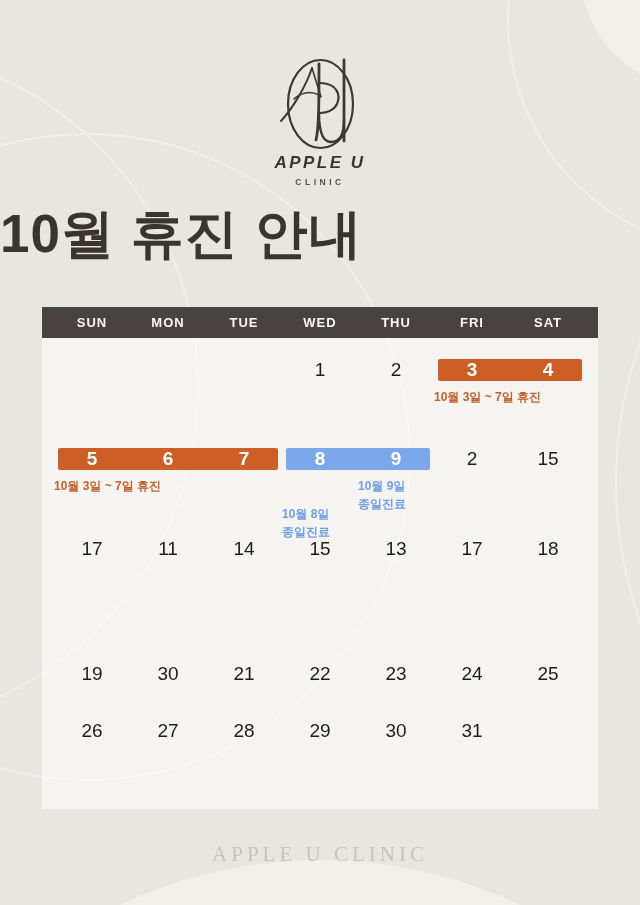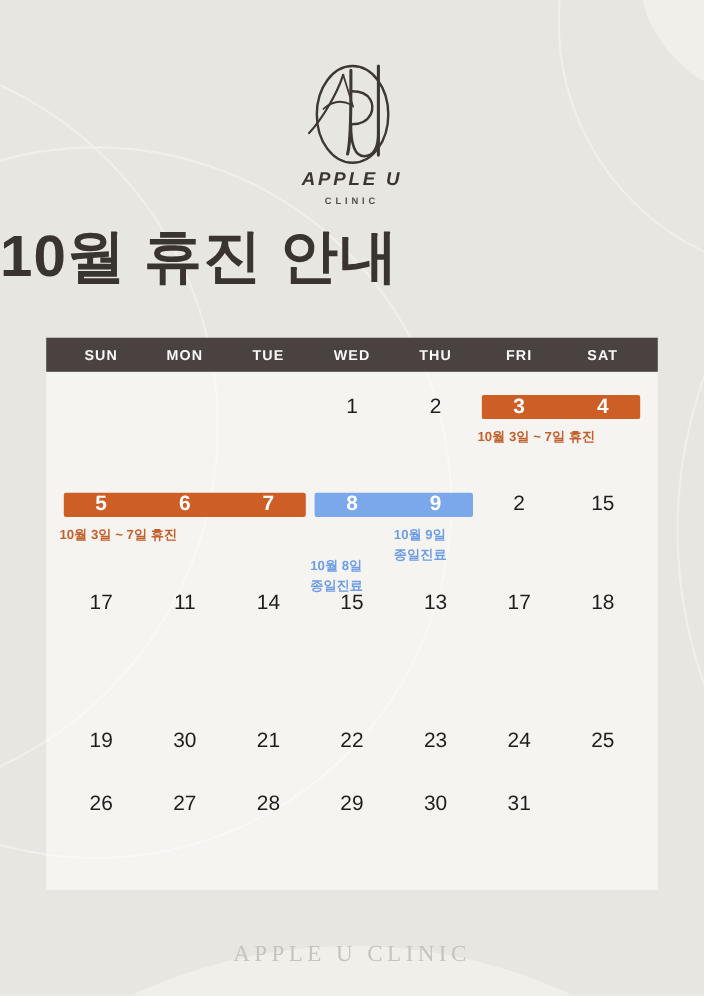--- a/index.html
+++ b/index.html
@@ -65,21 +65,21 @@
     position:absolute;top:29px;text-align:left;
     font-size:12px;font-weight:700;line-height:18px;white-space:nowrap;
   }
   .note.closed{color:var(--closedText,#c4602c);}
   .note.open{color:var(--openText,#6f9ee7);}
 
   
   .footer{
     position:absolute;left:0;right:0;top:842px;text-align:center;z-index:2;
     font-family:"Liberation Serif", serif;
-    font-size:21px;letter-spacing:4px;color:var(--footer,#c7c3bd);margin-top:13px;
+    font-size:21px;letter-spacing:4px;color:var(--footer,#c7c3bd);
   }
 </style>
 </head>
 <body style="--bg: #e8e6e1; --decor: #f1efea; --panel: rgba(255,255,255,0.55); --bar: #494240; --closed: #cd5e26; --closedText: #c4602c; --open: #7ba7eb; --openText: #6f9ee7; --date: #1f1d1b; --title: #393430; --logo: #3b3530; --footer: #c7c3bd;">
 
 <div class="circ fill" style="left:580px;top:-150px;width:240px;height:240px;"></div>
 <div class="circ ring" style="left:507px;top:-212px;width:460px;height:460px;"></div>
 <div class="circ ring" style="left:-485px;top:45px;width:680px;height:680px;"></div>
 <div class="circ ring" style="left:-237px;top:133px;width:644px;height:644px;"></div>
 <div class="circ ring" style="left:615px;top:65px;width:830px;height:830px;"></div>

